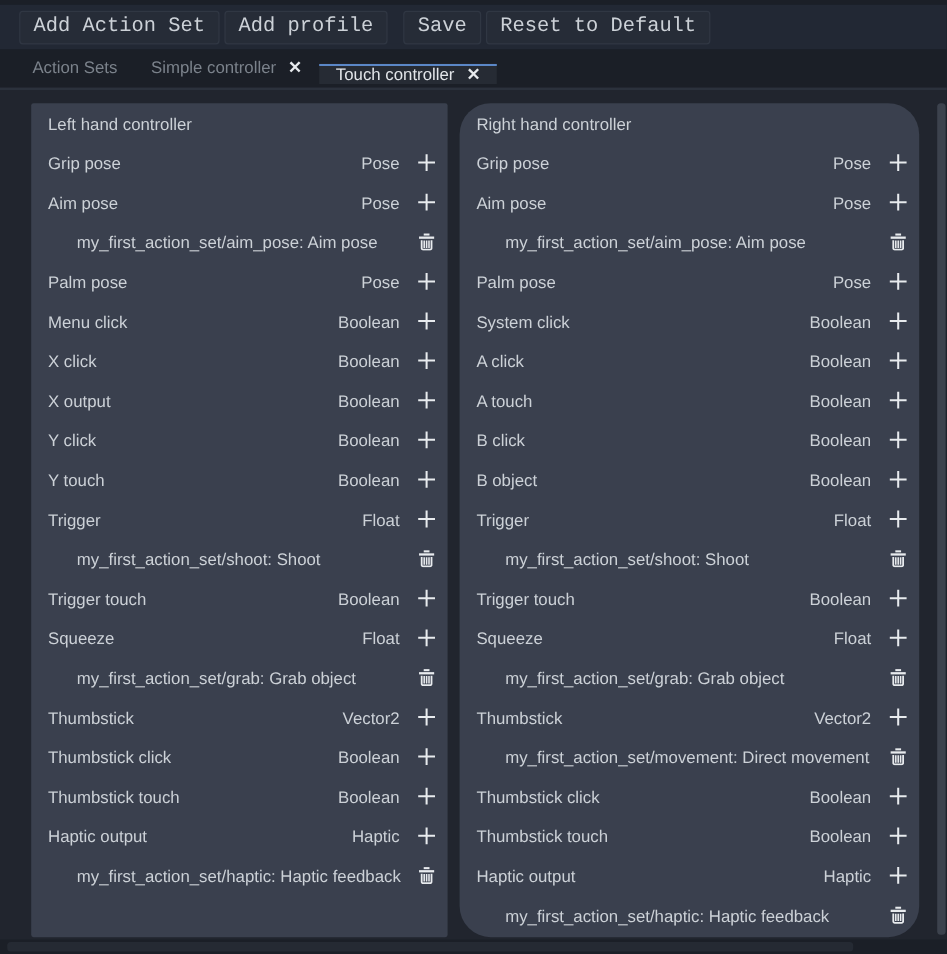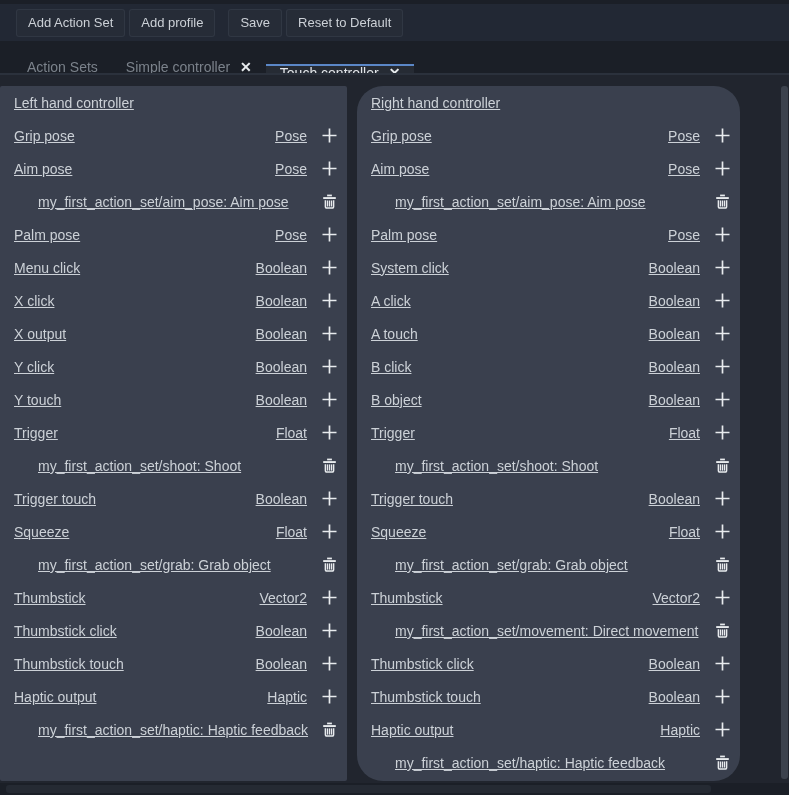--- a/index.html
+++ b/index.html
@@ -18,29 +18,29 @@
     background:var(--header-bg,#222834);
     display:flex; align-items:center;
     padding:0 4px 0 12px;
   }
   .header .title { flex:1; font-size:14px; color:var(--text,#ccd1d7); }
   .hbtn {
     height:28px; margin-left:4px; padding:0 11px;
     background:var(--button-bg,#262c37);
     border:1px solid rgba(70,78,92,0.35);
     border-radius:3px;
-    color:var(--text,#ccd1d7); font-size:13px;
-    font-family:Liberation Sans, sans-serif;
+    color:var(--text,#ccd1d7); font-size:17px;
+    font-family:Liberation Mono, monospace;
     cursor:pointer; white-space:nowrap;text-align:center;
   }
   .btn-gap { width:9px; }
 
   
   .tabbar {
-    position:absolute; top:53px; left:0; right:0; height:28px;
+    position:absolute; top:42px; left:0; right:0; height:28px;
     display:flex; align-items:stretch;
   }
   .tab {
     display:flex; align-items:center; gap:10px;
     padding:0 14px; font-size:14px;
     color:var(--text-dim,#7b828b); cursor:pointer;
   }
   .tab:first-child { margin-left:13px; }
   .tab.active {
     background:var(--tab-active-bg,#262b34);
@@ -52,22 +52,22 @@
     color:var(--icon,#e8ebee); font-size:14px; font-weight:bold; cursor:pointer;
   }
 
   
   .content {
     position:absolute; top:73px; left:0; right:0; bottom:0;
     background:var(--content-bg,#21252e);
     border-top:2px solid #2b313c;
   }
   #panels {
-    position:absolute; top:11px; left:0;
-    display:flex; gap:10px; align-items:flex-start;text-decoration:underline;
+    position:absolute; top:11px; left:26px;
+    display:flex; gap:10px; align-items:flex-start;
   }
   .panel {
     background:var(--panel-bg,#3a404e);
     border-radius:2px; height:695px; overflow:hidden;
   }
   .panel:nth-child(1) { width:347px; }
   .panel:nth-child(2) { width:383px;border-radius:26px; }
 
   .panel-title {
     height:33px; display:flex; align-items:center;

